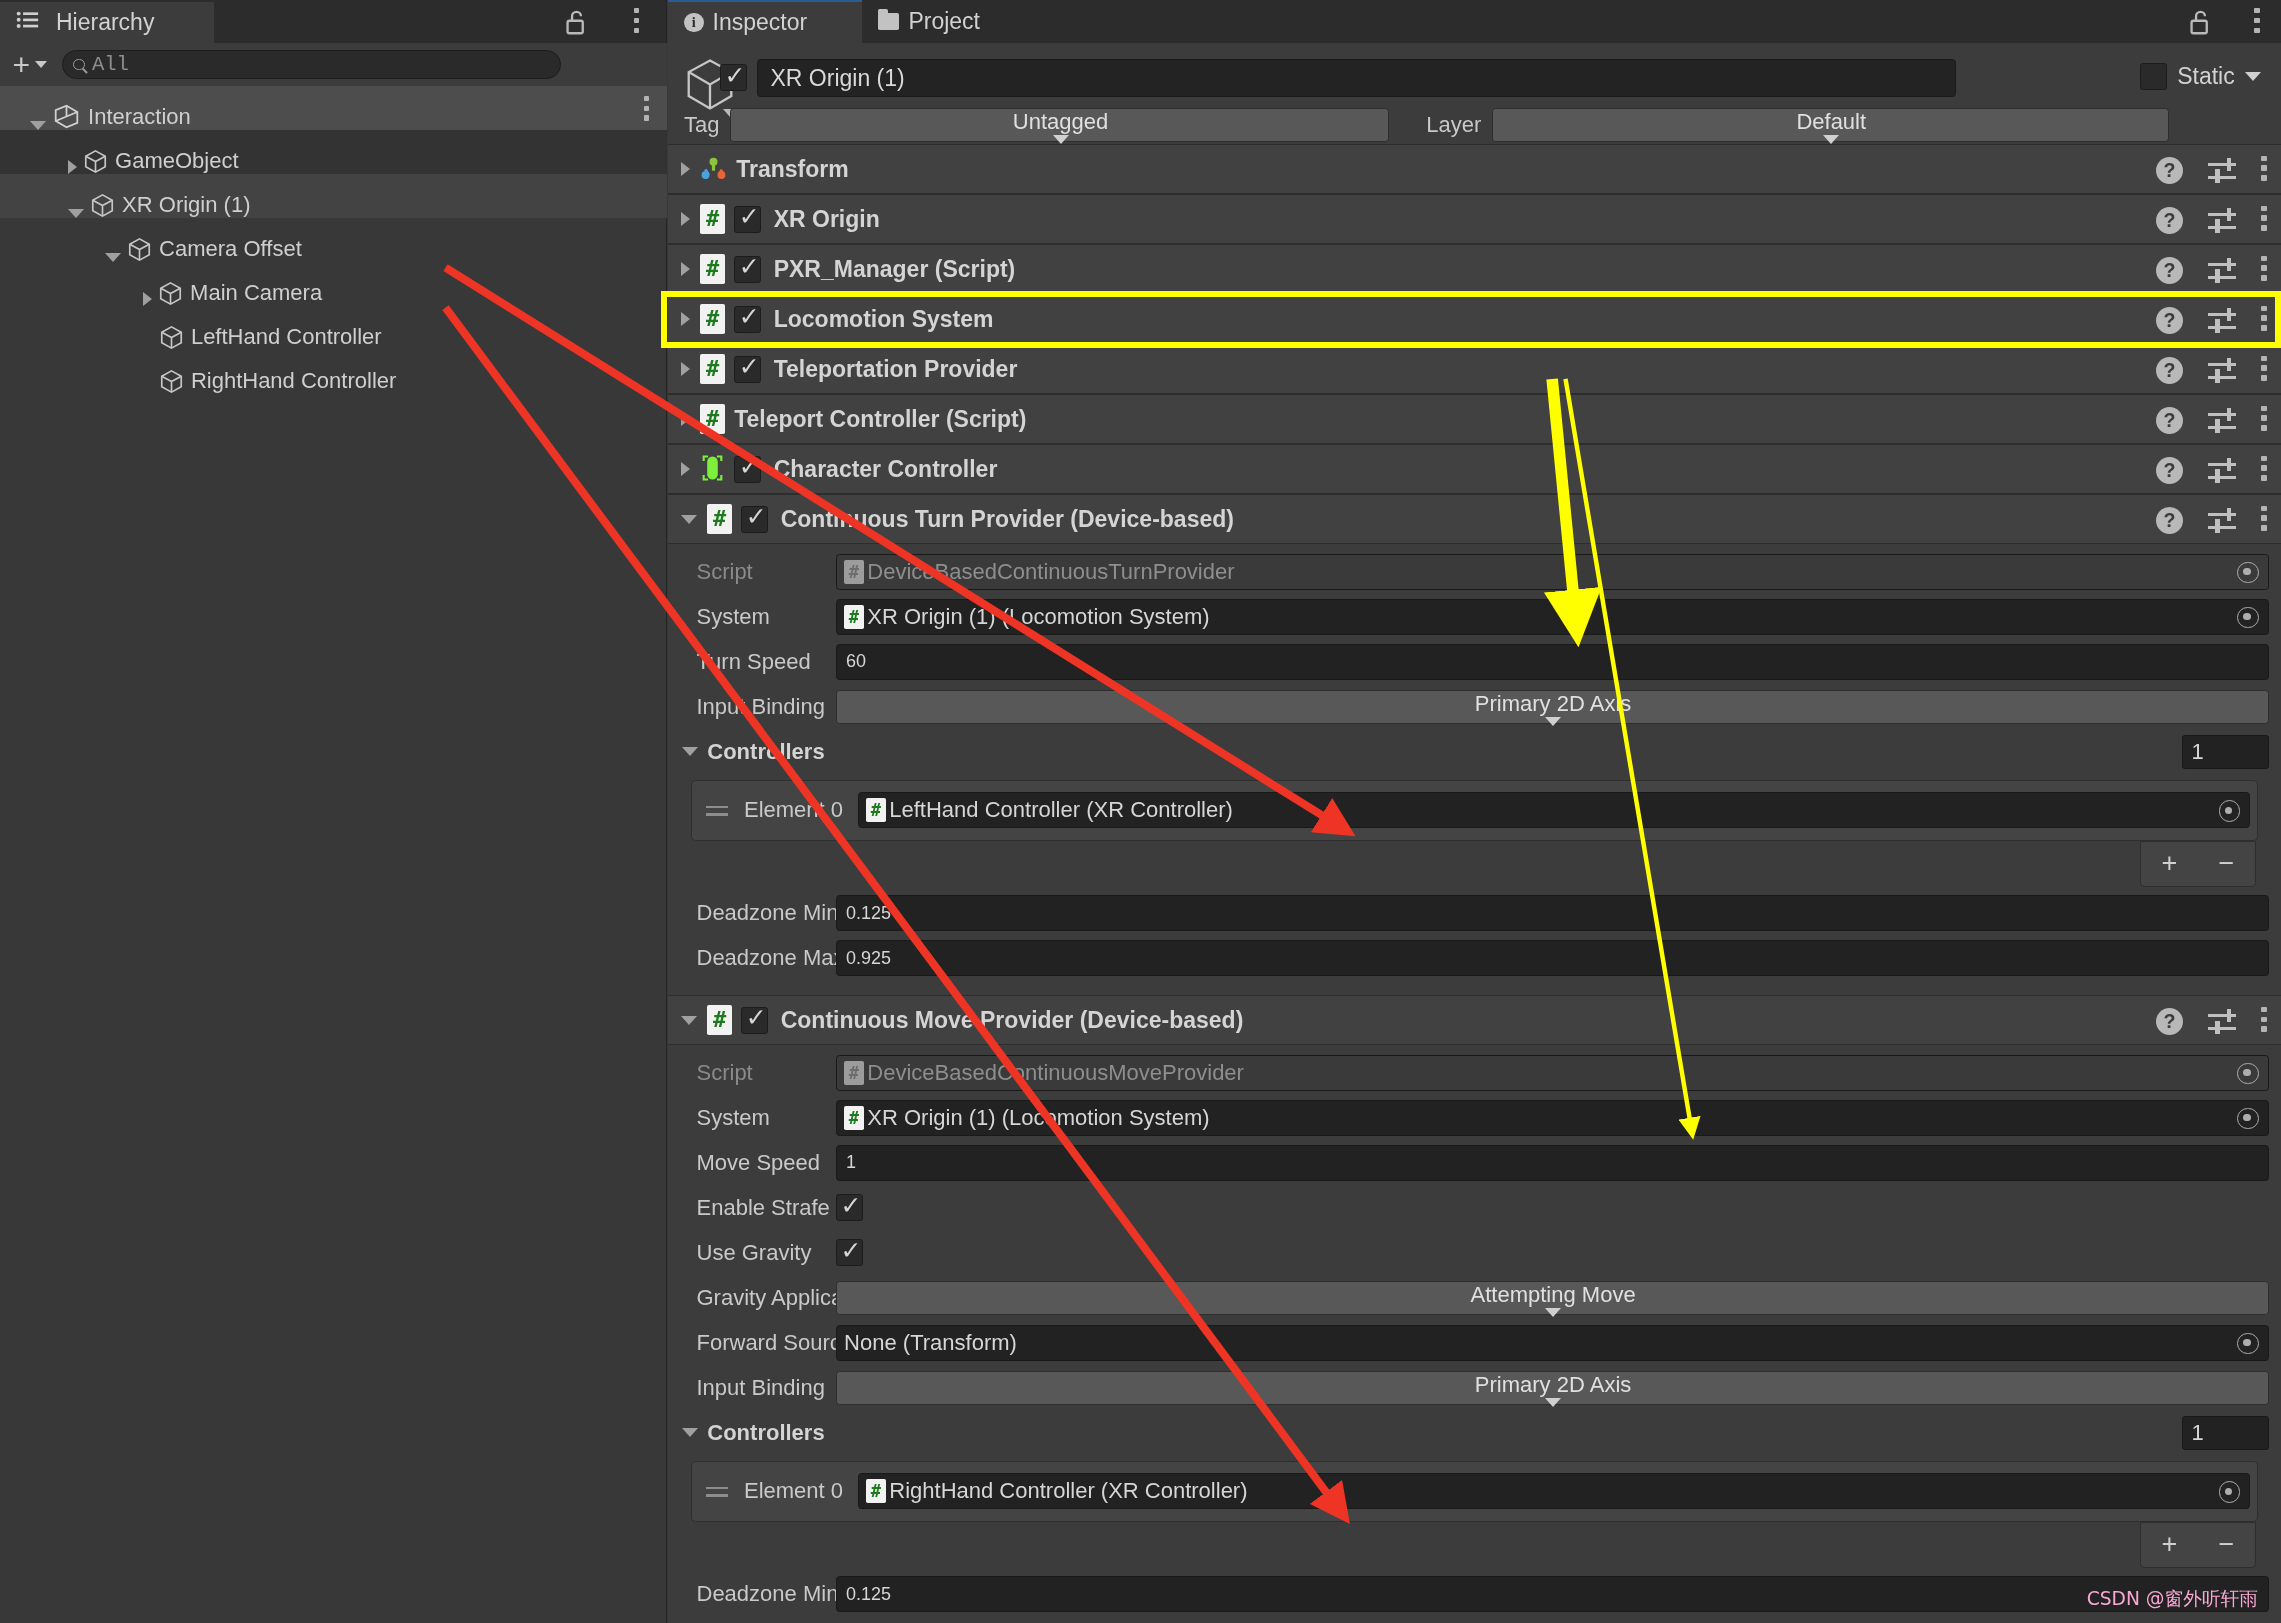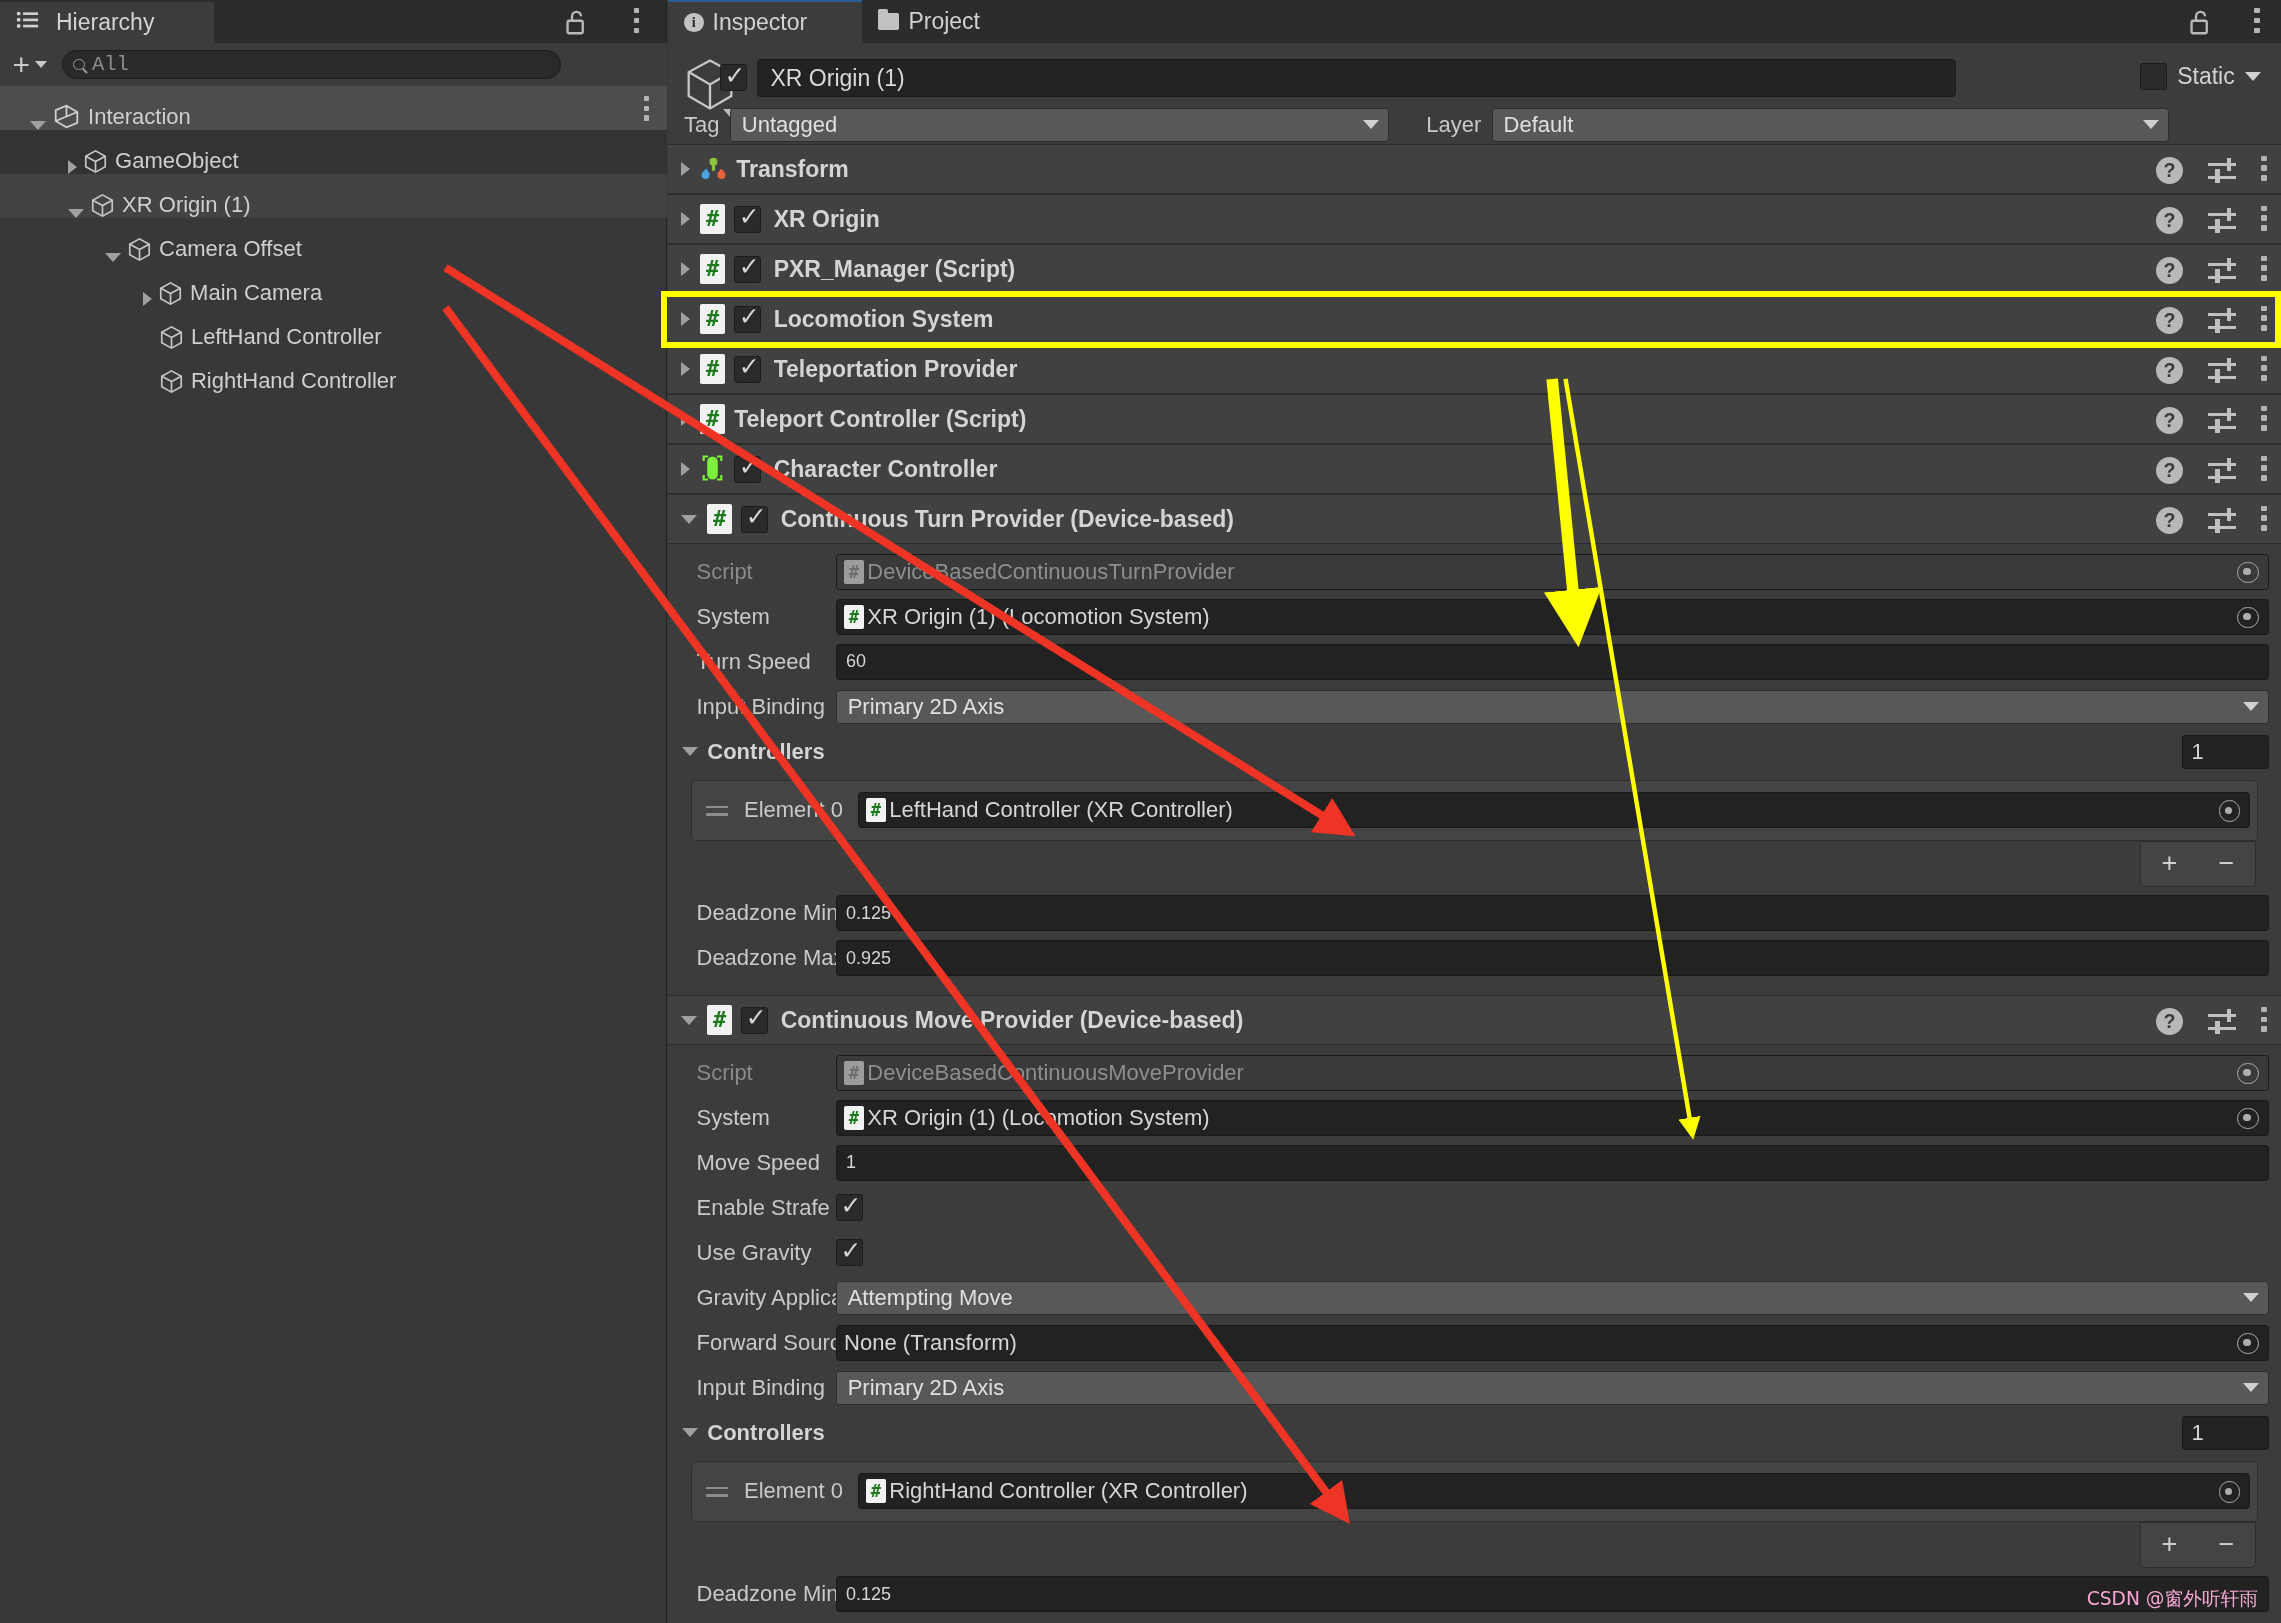--- a/index.html
+++ b/index.html
@@ -125,21 +125,21 @@
   }
   .go-chk { position: absolute; left: 52px; top: 21.4px; }
   .static-wrap { position: absolute; right: 19.6px; top: 19.6px; display: flex; align-items: center; gap: 10.7px;}
   .static-lbl { font-size: 23px; color: #d2d2d2; }
 
   .tag-row { position: absolute; left: 0; top: 62px; width: 1613px; height: 39px; display:flex; align-items:center;}
   .fld-lbl { font-size: 22px; color: #c8c8c8; }
   .dropdown {
     height: 34px; background: #585858; border: 0.9px solid #2e2e2e; border-radius: 3.6px;
     display: flex; align-items: center; justify-content: space-between;
-    padding: 0 9px 0 10.7px; font-size: 22px; color: #e0e0e0;
+    padding: 0 9px 0 10.7px; font-size: 22px; color: #e0e0e0; flex-direction: column;
   }
   .dd-caret {
     width: 0; height: 0; border-left: 8px solid transparent; border-right: 8px solid transparent;
     border-top: 9px solid #d0d0d0;
   }
 
   
   .comp-area { position: absolute; top: 144px; left: 0; width: 1613px; }
   .comp-row {
     position: relative; height: 50px; background: #414141;

